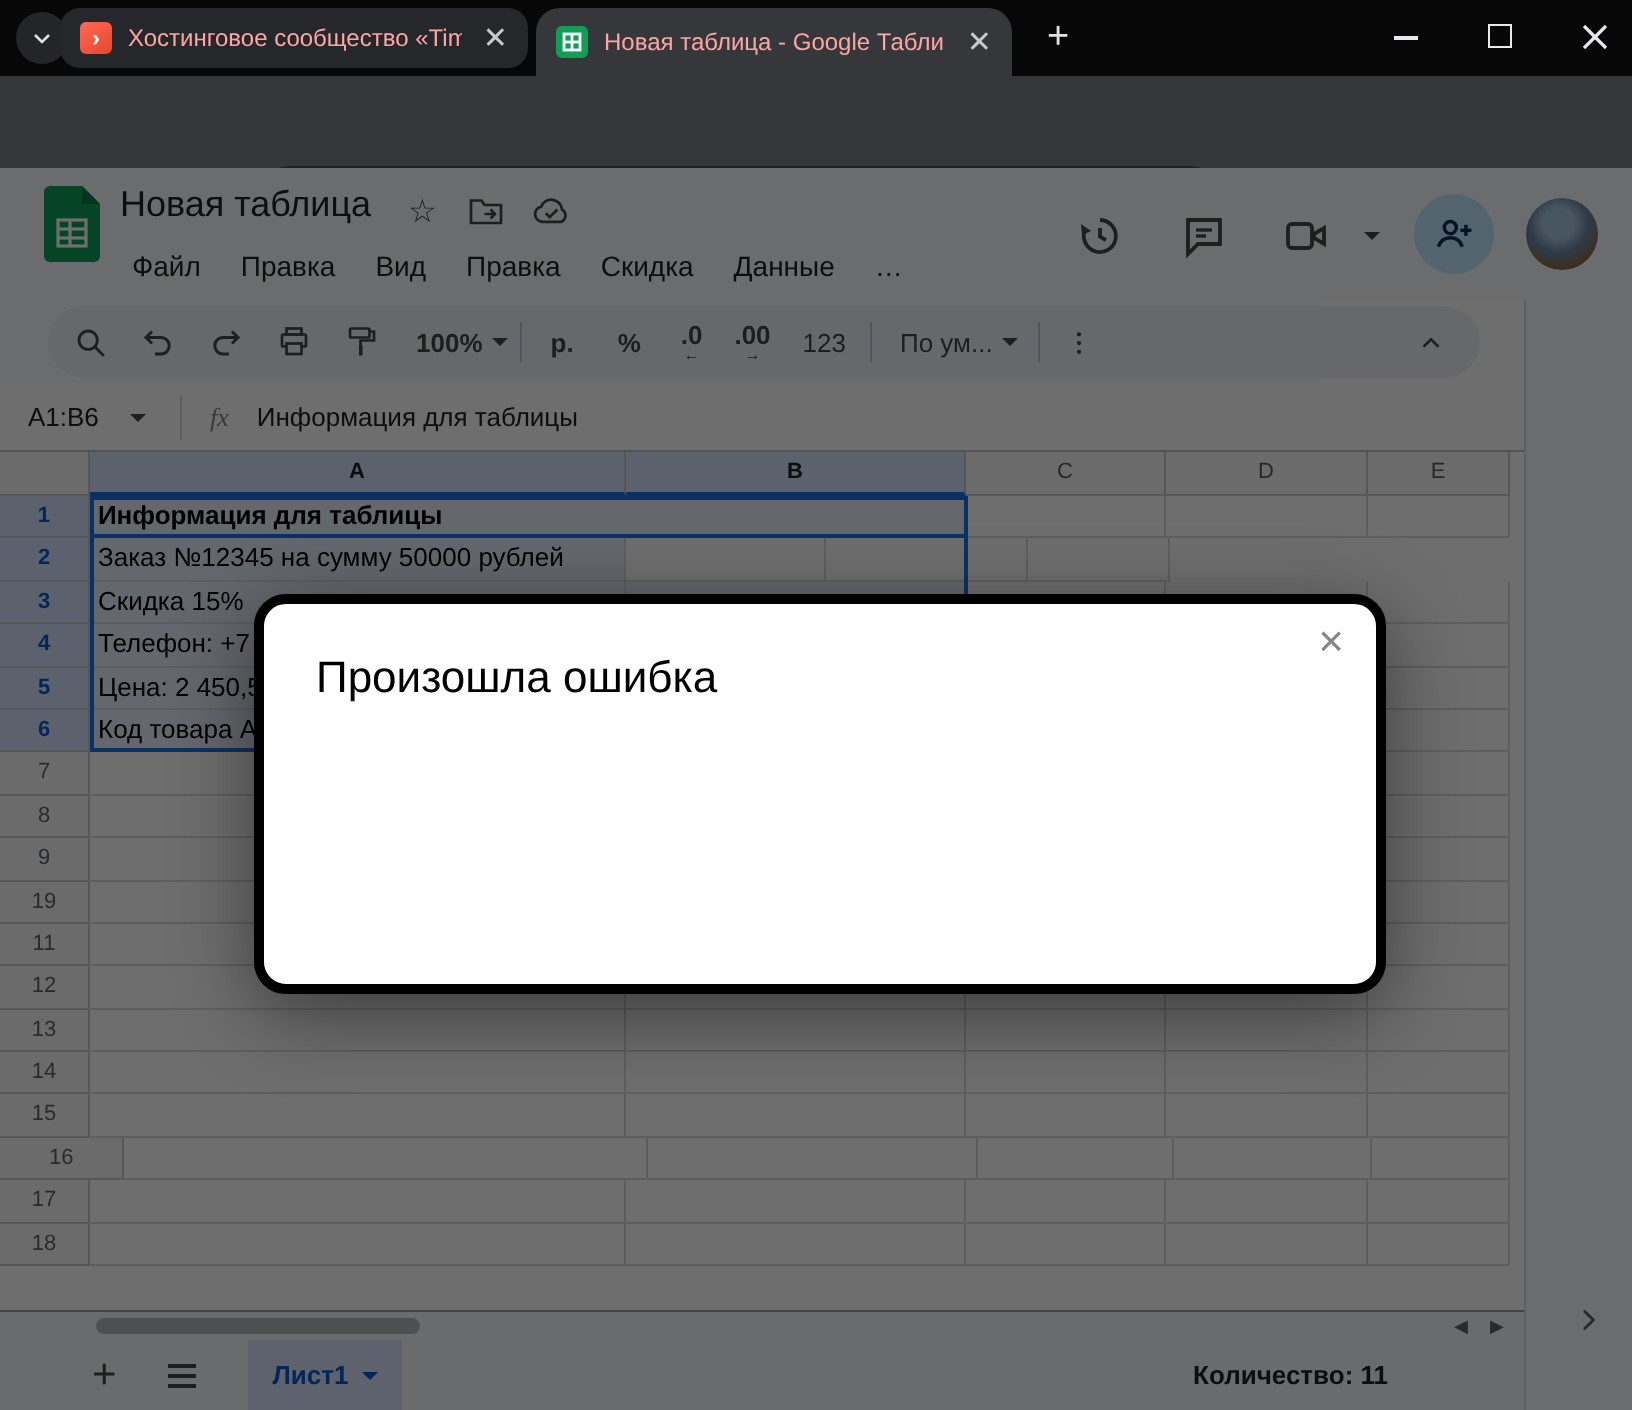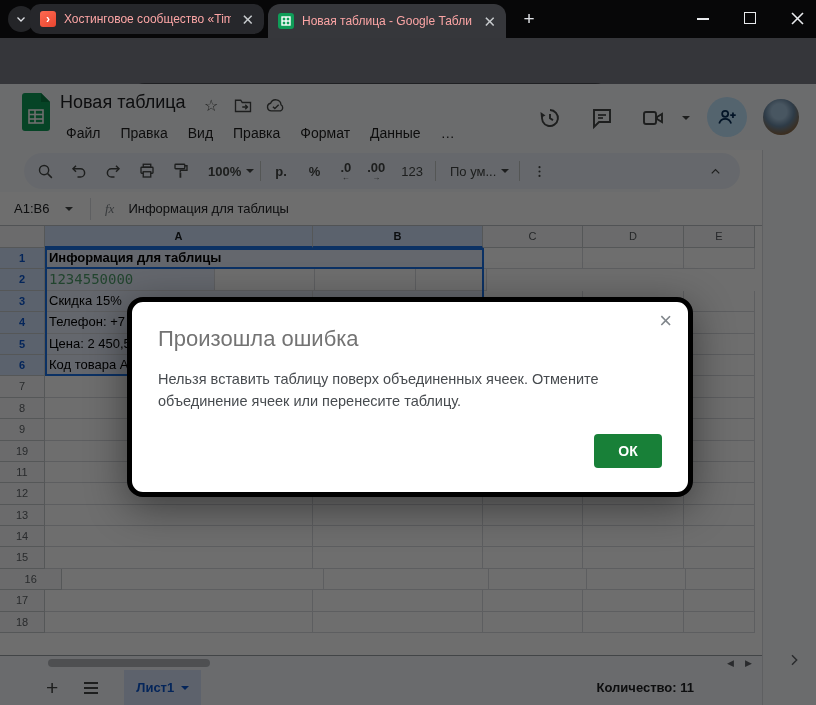--- a/index.html
+++ b/index.html
@@ -91,21 +91,21 @@
   #bb-status { position:absolute; right:68px; font-size:13px; font-weight:bold; color:#202124; }
 
   #sidebar { left:762px; top:66px; width:54px; height:555px; background:#f9fbfd; border-left:1px solid #d9dce0; }
 
   #dim { left:0; top:0; width:816px; height:621px; background:rgba(0,0,0,0.57); z-index:5; }
   #panel-chevron { left:786px; top:568px; z-index:4; }
 
   
   #dialog { left:127px; top:297px; width:566px; height:200px; background:#fff; border:5px solid #000; border-radius:16px; z-index:10; box-shadow:0 10px 40px rgba(0,0,0,0.45); }
   #dlg-close { position:absolute; top:8px; right:16px; font-size:22px; color:#80868b; line-height:1; }
-  #dlg-title { position:absolute; left:26px; top:24px; font-size:22px; color:#737373; }
+  #dlg-title { position:absolute; left:26px; top:24px; font-size:22px; color:#000000; }
   #dlg-msg { position:absolute; left:26px; top:66px; width:512px; font-size:14.5px; color:#474b4f; line-height:1.55; white-space:pre-line; }
   #dlg-ok { position:absolute; right:26px; bottom:24px; width:68px; height:34px; background:#188038; border:none; border-radius:4px; color:#fff; font-size:14px; font-weight:bold; font-family:"Liberation Sans", sans-serif; }
   svg { display:block; }
 </style>
 </head>
 <body>
 
 <div id="screen">
 
   <div class="abs" id="tabstrip">
@@ -222,21 +222,21 @@
         </svg>
       <svg class="abs" style="left:266px; top:14px" width="20" height="15" viewBox="0 0 26 18">
           <path d="M7 16a5 5 0 0 1-1-9.9A7 7 0 0 1 19.5 8 4.5 4.5 0 0 1 19 16z" fill="none" stroke="#444746" stroke-width="1.8"></path>
           <path d="M9 10.5l2.5 2.5 5-5" fill="none" stroke="#444746" stroke-width="1.8"></path>
         </svg>
       <div class="abs" id="menubar">
           <span class="menu-item">Файл</span>
           <span class="menu-item">Правка</span>
           <span class="menu-item">Вид</span>
           <span class="menu-item">Правка</span>
-          <span class="menu-item">Формат</span>
+          <span class="menu-item">Скидка</span>
           <span class="menu-item">Данные</span>
           <span class="menu-item">…</span>
         </div>
 
       <svg class="abs rt-ic" style="left:538px" viewBox="0 0 24 24">
           <path d="M12 4a8 8 0 1 1-7.5 5" fill="none" stroke="#444746" stroke-width="1.9"></path>
           <polygon points="2.5,6 7.5,9.5 3,11.5" fill="#444746"></polygon>
           <path d="M12 8v4.3l3 1.8" fill="none" stroke="#444746" stroke-width="1.9"></path>
         </svg>
       <svg class="abs rt-ic" style="left:590px" viewBox="0 0 24 24">
@@ -349,21 +349,21 @@
         </div>
         <div class="g-row">
           <div class="g-rowhdr sel" style="width: 45px;">1</div>
           <div class="g-cell sel bold" style="width: 439px;">Информация для таблицы</div>
           <div class="g-cell" style="width: 100px;"></div>
           <div class="g-cell" style="width: 101px;"></div>
           <div class="g-cell" style="width: 71px;"></div>
         </div>
         <div class="g-row">
           <div class="g-rowhdr sel" style="width: 45px;">2</div>
-          <div class="g-cell sel green-mono" style="width: 170px;">1234550000</div>
+          <div class="g-cell sel" style="width: 268px;">Заказ №12345 на сумму 50000 рублей</div>
           <div class="g-cell" style="width: 100px;"></div>
           <div class="g-cell" style="width: 101px;"></div>
           <div class="g-cell" style="width: 71px;"></div>
         </div>
         <div class="g-row">
           <div class="g-rowhdr sel" style="width: 45px;">3</div>
           <div class="g-cell sel" style="width: 268px;">Скидка 15%</div>
           <div class="g-cell sel" style="width: 170px;"></div>
           <div class="g-cell" style="width: 100px;"></div>
           <div class="g-cell" style="width: 101px;"></div>
@@ -526,18 +526,15 @@
     <svg class="abs" id="panel-chevron" width="16" height="16" viewBox="0 0 24 24">
         <polyline points="9,5 16,12 9,19" fill="none" stroke="#5f6368" stroke-width="2.2"></polyline>
       </svg>
 
     <div class="abs" id="dim"></div>
   </div>
 
   <div class="abs" id="dialog">
     <span id="dlg-close">×</span>
     <div id="dlg-title">Произошла ошибка</div>
-    <div id="dlg-msg">Нельзя вставить таблицу поверх объединенных ячеек. Отмените
-объединение ячеек или перенесите таблицу.</div>
-    <button id="dlg-ok">ОК</button>
   </div>
 
 </div>
 
 </body></html>

